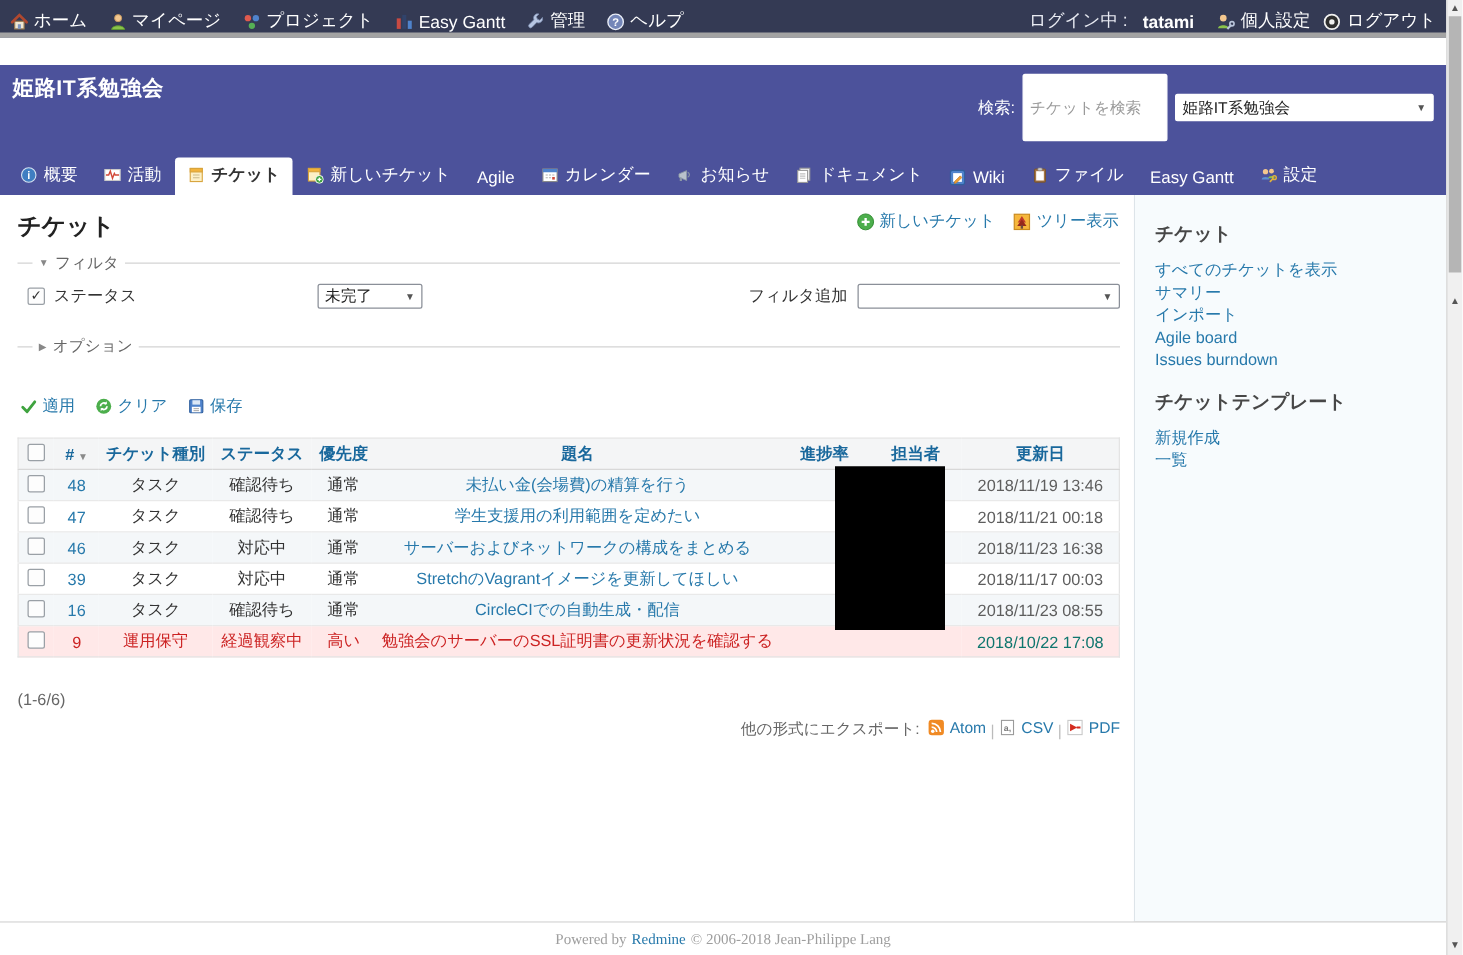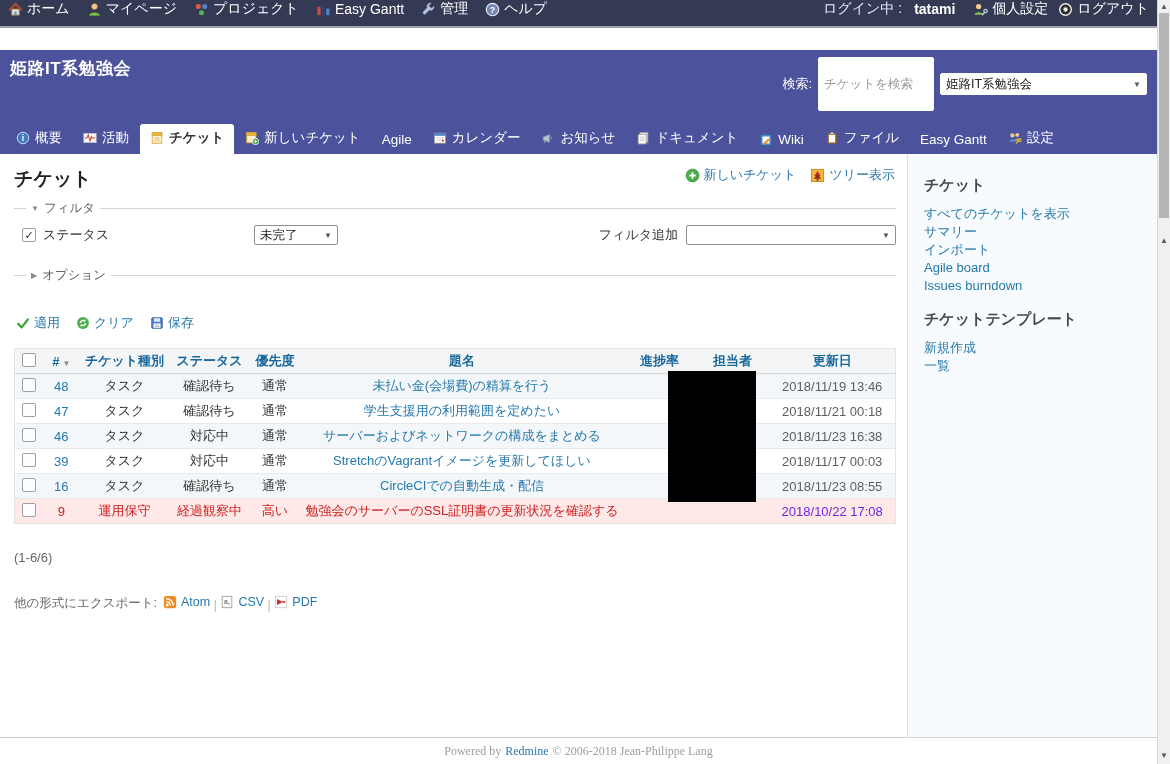--- a/index.html
+++ b/index.html
@@ -5,22 +5,22 @@
   html,body{margin:0;padding:0;}
   body{
     width:1170px;height:764px;overflow:hidden;position:relative;
     font-family:"Liberation Sans","DejaVu Sans",sans-serif;
     background:#ffffff;color:#333;
   }
   .page{position:absolute;left:0;top:0;width:1157px;height:764px;display:flex;flex-direction:column;}
 
   
   .topbar{
-    height:26px;background:#343a54;color:#fff;display:flex;align-items:flex-start;
-    padding:0 8px;font-size:14px;border-bottom:2px solid #a3a3a3;flex:0 0 auto;
+    height:26px;background:#343a54;color:#fff;display:flex;align-items:flex-end;
+    padding:0 8px;font-size:14px;border-bottom:4px solid #a3a3a3;flex:0 0 auto;
   }
   .topbar a{color:#fff;text-decoration:none;}
   .tb-menu{display:flex;align-items:center;gap:17px;}
   .tb-item{display:inline-flex;align-items:center;gap:4px;cursor:pointer;}
   .tb-right{margin-left:auto;display:flex;align-items:center;gap:10px;color:#e8eaf2;}
   .tb-right .uname{font-weight:bold;color:#fff;margin-left:2px;margin-right:8px;}
   .icon{display:inline-flex;align-items:center;justify-content:center;}
   .icon svg{width:15px;height:15px;display:block;}
 
   
@@ -86,30 +86,30 @@
     background:#f4f5f6;color:#19689c;font-weight:bold;padding:3px 5px;height:17px;
     border-bottom:1px solid #d8d8d8;text-align:center;white-space:nowrap;
   }
   table.issues td{padding:3px 5px;height:16px;border-top:1px solid #e9e9e9;text-align:center;white-space:nowrap;}
   tr.odd td{background:#f4f7f9;}
   tr.even td{background:#fff;}
   tr.overdue td{background:#ffe8e8 !important;color:#cc2222;}
   tr.overdue a{color:#cc2222 !important;}
   td.c-subject,th.c-subject{text-align:left;}
   td.c-updated{text-align:right;color:#5e5e5e;padding-right:8px;}
-  tr.overdue td.c-updated{color:#6d28d9;}
+  tr.overdue td.c-updated{color:#0f766e;}
   .c-cb{width:24px;} .c-id{width:36px;} .c-tracker{width:82px;} .c-status{width:74px;}
   .c-priority{width:44px;} .c-progress{width:92px;} .c-assignee{width:96px;} .c-updated{width:134px;}
   .sort-arrow{font-size:8px;color:#8a8a8a;margin-left:3px;}
   .pbar{width:80px;height:14px;background:#e9e9e9;margin:0 auto;position:relative;}
   .pbar .fill{height:100%;background:#a3ddb0;}
   .redaction{position:absolute;left:654px;top:23px;width:88px;height:131px;background:#000;}
 
   .pagination{font-size:13px;color:#666;margin-top:26px;}
-  .export-row{display:flex;justify-content:flex-start;align-items:center;gap:6px;font-size:12.5px;color:#666;margin-top:30px;}
+  .export-row{display:flex;justify-content:flex-end;align-items:center;gap:6px;font-size:12.5px;color:#666;margin-top:8px;}
   .export-row .sep{color:#bbb;}
   .export-row .icon svg{width:14px;height:14px;}
 
   
   .sidebar{
     flex:0 0 250px;background:#f7fbfd;border-left:1px solid #dde4e9;
     padding:6px 16px;box-sizing:border-box;overflow:hidden;
   }
   .sidebar h3{font-size:15px;color:#474747;margin:16px 0 10px 0;}
   .sidebar a{display:block;color:#2779ab;text-decoration:none;font-size:13px;line-height:17px;margin:1px 0;}

